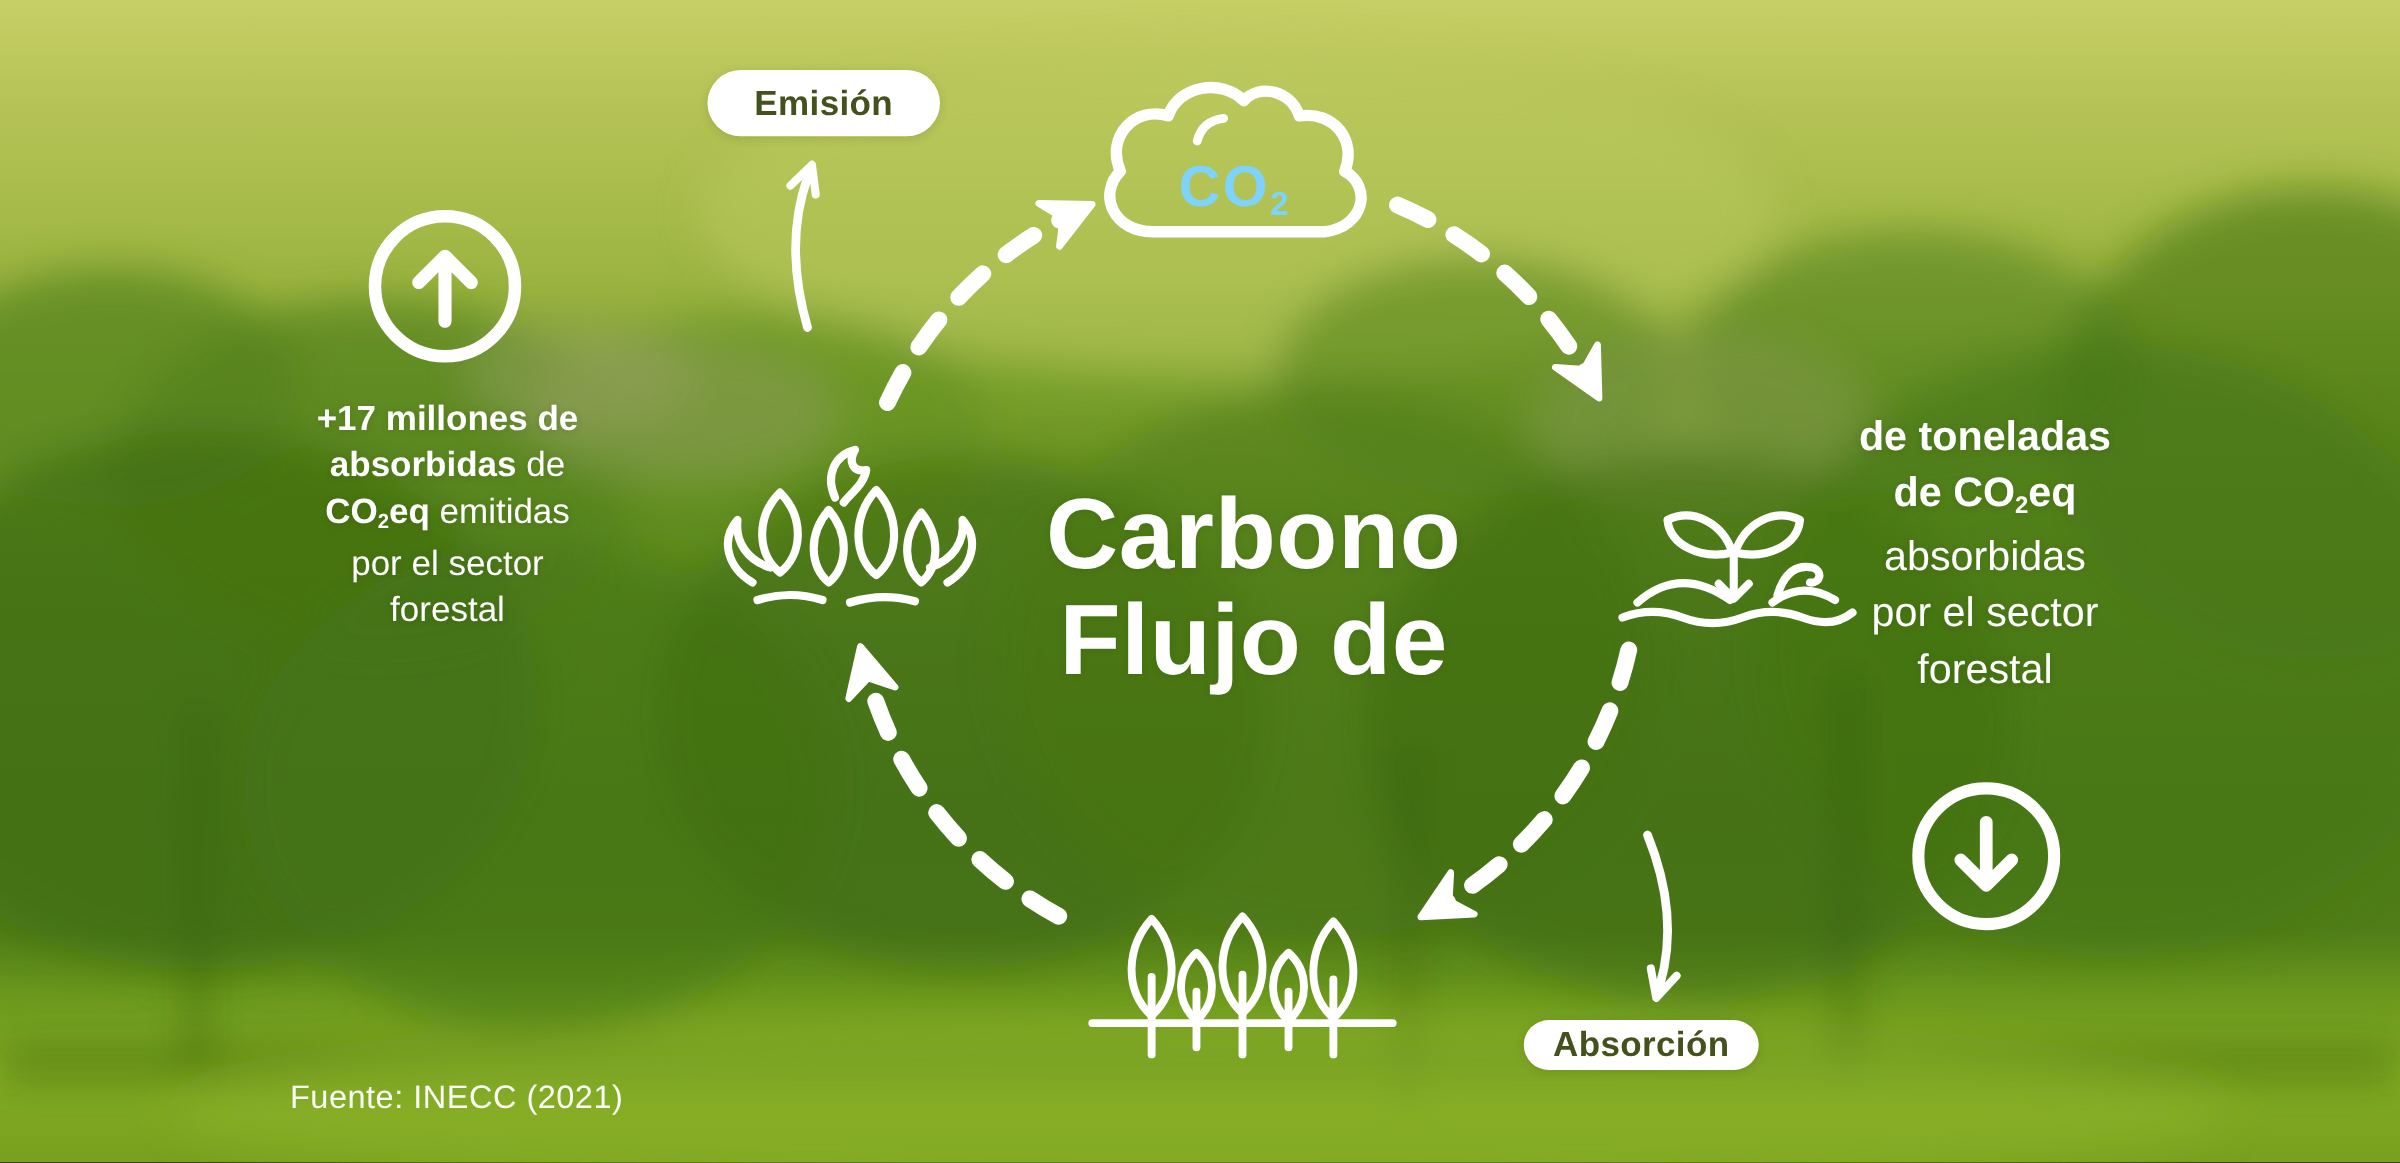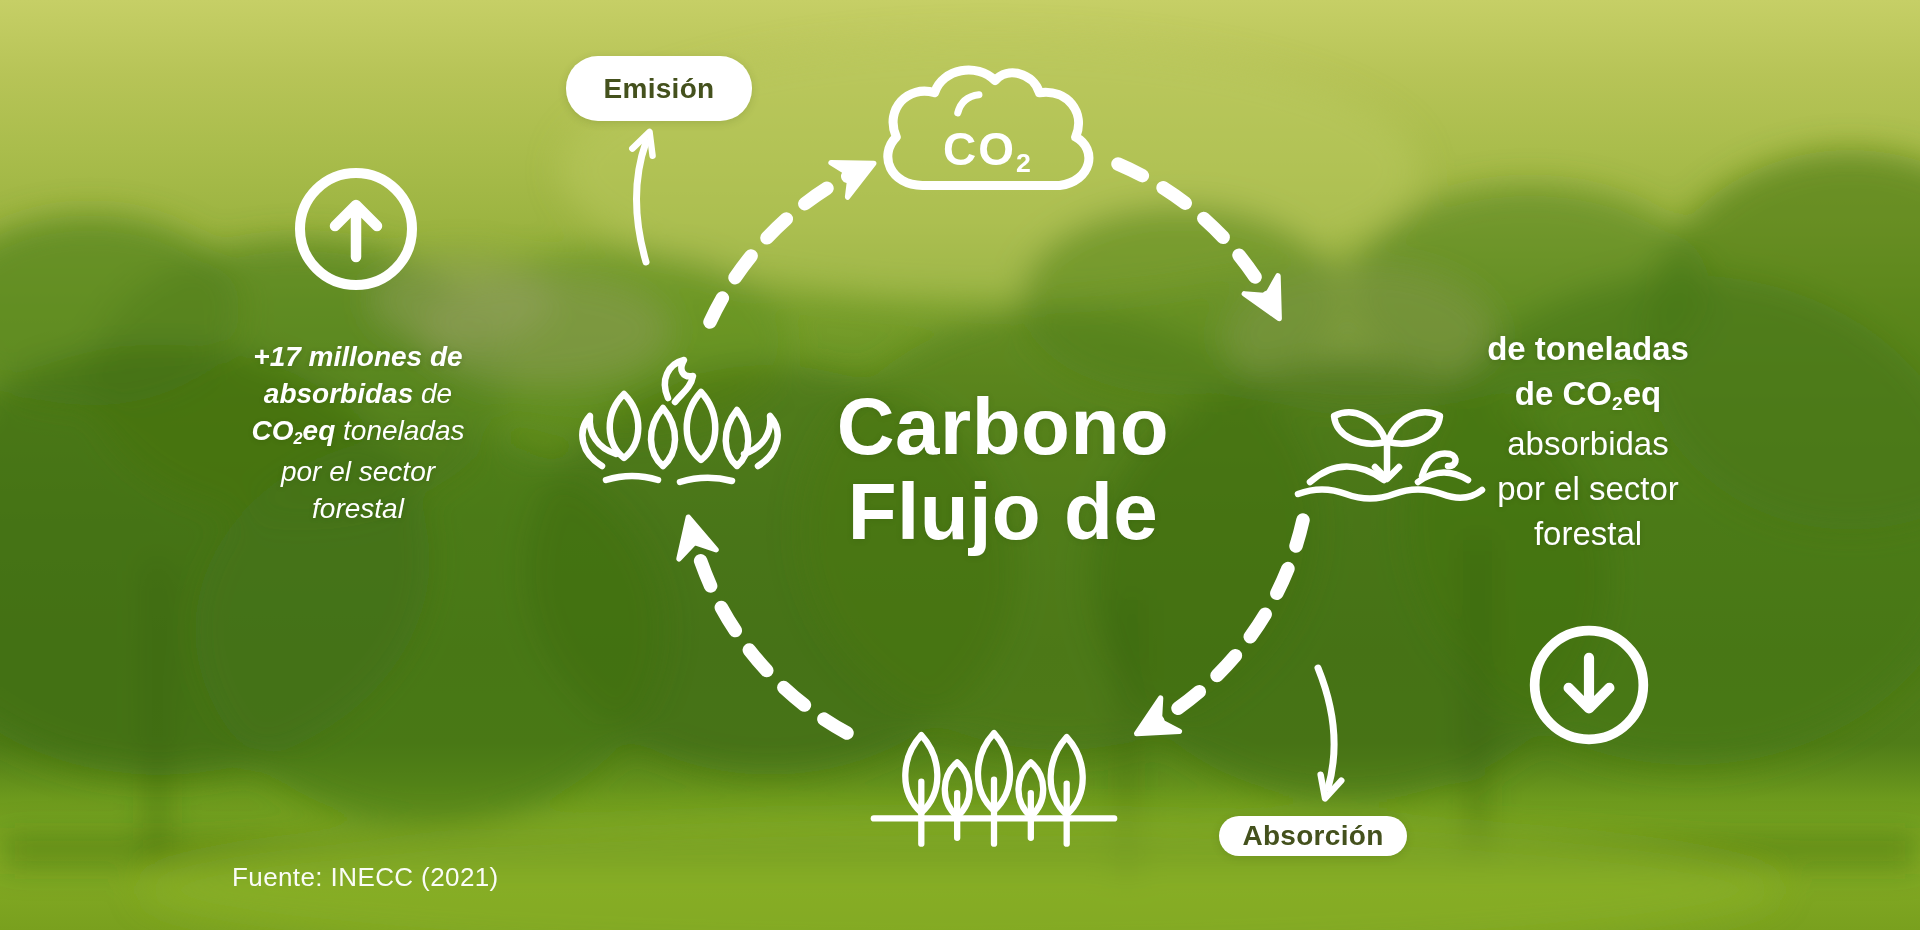--- a/index.html
+++ b/index.html
@@ -33,21 +33,21 @@
   }
   
   .stat{text-align:center;text-shadow:0 1px 5px rgba(40,70,10,.22);}
   .stat .b{font-weight:bold;}
   .stat-left{font-size:28px;line-height:37px;}
   .stat-right{font-size:33px;line-height:45px;}
   .sub{font-size:.58em;position:relative;top:.24em;font-weight:inherit;}
   
   .cloud-label{
     left:0;right:0;top:66px;text-align:center;
-    font-size:46px;font-weight:600;letter-spacing:2px;color:#ffffff;
+    font-size:46px;font-weight:600;letter-spacing:2px;color:#7dd3fc;
   }
   .cloud-label .sub{top:.28em;}
   
   .source{font-size:26px;font-weight:400;color:rgba(255,255,255,.96);letter-spacing:.4px;}
 </style>
 </head>
 <body>
 
 <div class="stage">
 
@@ -112,29 +112,29 @@
     <path d="M 1318 668 Q 1344 732 1328 788" stroke="#fff" stroke-width="7" fill="none" stroke-linecap="round" marker-end="url(#arrowSmall)"></path>
   </svg>
 
   <div class="abs" style="left:289px;top:162px;width:134px;height:134px;">
     <svg width="134" height="134" viewBox="0 0 134 134">
       <circle class="icon-stroke" cx="67" cy="67" r="56" stroke-width="10"></circle>
       <path class="icon-stroke" d="M67 95 L67 45 M46 64 L67 43 L88 64" stroke-width="10.5"></path>
     </svg>
   </div>
 
-  <div class="abs stat stat-left" style="left:178px;top:338px;width:360px;font-style:italic;">
+  <div class="abs stat stat-left" style="left:178px;top:316px;width:360px;">
     <div><span class="b">+17 millones de</span></div>
     <div><span class="b">absorbidas</span><span> de</span></div>
-    <div><span class="b">CO</span><span class="sub b">2</span><span class="b">eq</span><span> toneladas</span></div>
+    <div><span class="b">CO</span><span class="sub b">2</span><span class="b">eq</span><span> emitidas</span></div>
     <div><span>por el sector</span></div>
     <div><span>forestal</span></div>
   </div>
 
-  <div class="abs pill" style="left:566px;top:56px;width:186px;height:65px;">
+  <div class="abs pill" style="left:566px;top:56px;width:186px;height:53px;">
     <span>Emisión</span>
   </div>
 
   <div class="abs" style="left:862px;top:56px;width:252px;height:150px;">
     <svg width="252" height="150" viewBox="0 0 250 148">
       <path class="icon-stroke" stroke-width="9" d="M 60 128
         C 28 128 16 98 34 80
         C 22 52 46 28 72 36
         C 80 12 114 6 132 24
         C 144 10 170 16 176 36

